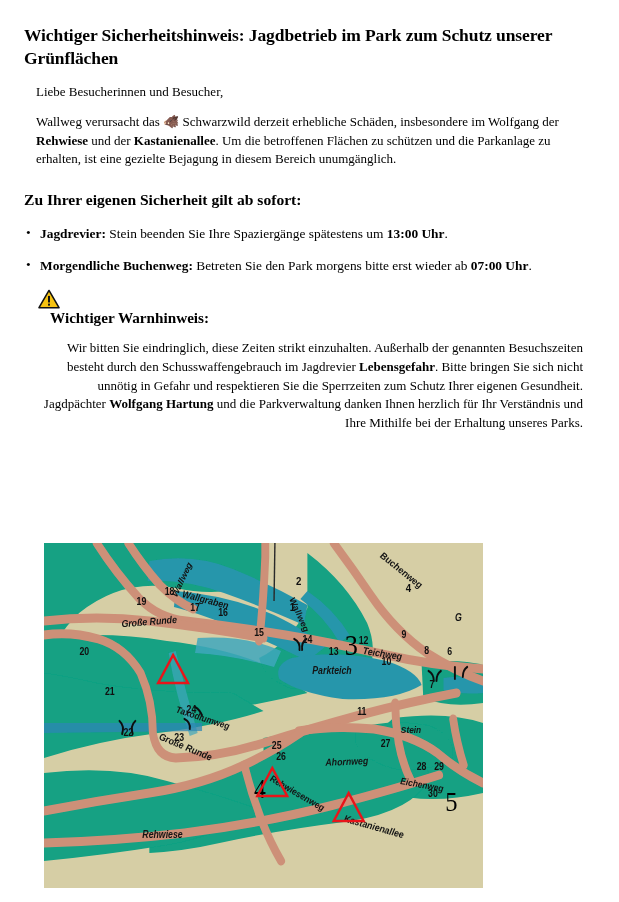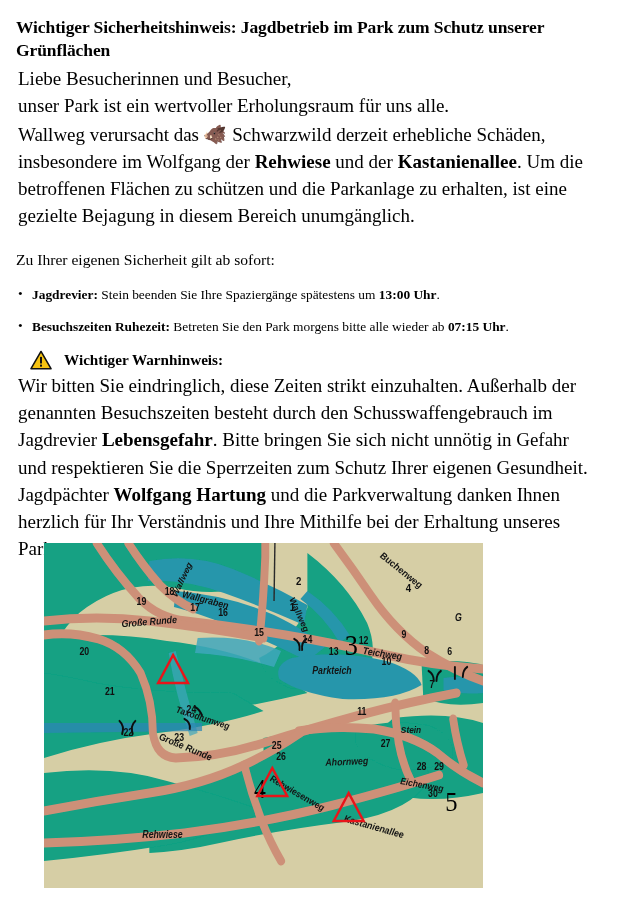--- a/index.html
+++ b/index.html
@@ -4,42 +4,42 @@
 <title>Wichtiger Sicherheitshinweis</title>
 <style>
   html,body{margin:0;padding:0;}
   body{
     width:619px;height:902px;
     background:#ffffff;
     font-family:"Liberation Serif","DejaVu Serif",serif;
     color:#000000;
     overflow:hidden;
   }
-  .page{position:relative;width:619px;height:902px;padding:0;box-sizing:border-box;}
+  .page{position:relative;width:619px;height:902px;padding:8px;box-sizing:border-box;}
   .inner{padding:12px 16px 0 16px;}
 
   h1.doc-title{
     font-size:17.5px;
     font-weight:bold;
     line-height:1.33;
     margin:4px 0 0 0;
     letter-spacing:-0.1px;
   }
 
   p.para{
-    font-size:19px;
+    font-size:13px;
     line-height:1.43;
-    margin:2px;
+    margin:12px;
   }
   .salutation{margin-top:26px;}
   .para-main{margin-top:17px;}
 
   h2.section{
     font-size:15.6px;
-    font-weight:normal;
+    font-weight:bold;
     margin:21px 0 0 0;
     line-height:1.3;
   }
 
   ul.rules{
     list-style:none;
     margin:14px 0 0 0;
     padding:0;
   }
   ul.rules li{
@@ -50,62 +50,62 @@
     margin-bottom:13px;
   }
   ul.rules li .bullet{
     position:absolute;left:2px;top:-1px;
     font-size:13.4px;
   }
   b,strong{font-weight:bold;}
 
   .warn-head{
     display:flex;
-    align-items:center;
+    align-items:flex-start;
     margin-top:14px;
     padding-left:14px;
+    flex-direction:column;
   }
   .warn-head .tri{width:22px;height:20px;display:block;}
   .warn-head .warn-label{
     font-size:15.2px;font-weight:bold;margin-left:12px;
   }
 
-  .para-warn{margin-top:17px;}
+  .para-warn{margin-top:17px;text-align:right;}
 
   .map-wrap{
     position:absolute;
     left:44px;top:543px;
     width:439px;height:345px;
     overflow:hidden;
   }
   .map-wrap svg{display:block;width:439px;height:345px;}
 </style>
 </head>
 <body>
 
 <div class="page">
   <div class="inner">
 
     <h1 class="doc-title">Wichtiger Sicherheitshinweis: Jagdbetrieb im Park zum Schutz unserer Grünflächen</h1>
 
     <p class="para salutation">
       <span>Liebe Besucherinnen und Besucher,</span><br>
-      <span>unser Park ist ein wertvoller Erholungsraum für uns alle.</span>
     </p>
 
     <p class="para para-main"><span>Wallweg verursacht das </span><span>🐗</span><span> Schwarzwild derzeit erhebliche Schäden, insbesondere im Wolfgang der </span><b>Rehwiese</b><span> und der </span><b>Kastanienallee</b><span>. Um die betroffenen Flächen zu schützen und die Parkanlage zu erhalten, ist eine gezielte Bejagung in diesem Bereich unumgänglich.</span></p>
 
     <h2 class="section">Zu Ihrer eigenen Sicherheit gilt ab sofort:</h2>
 
     <ul class="rules">
       <li>
         <span class="bullet">•</span><b>Jagdrevier:</b><span> Stein beenden Sie Ihre Spaziergänge spätestens um </span><b>13:00 Uhr</b><span>.</span>
       </li>
       <li>
-        <span class="bullet">•</span><b>Besuchszeiten Ruhezeit:</b><span> Betreten Sie den Park morgens bitte alle wieder ab </span><b>07:15 Uhr</b><span>.</span>
+        <span class="bullet">•</span><b>Morgendliche Buchenweg:</b><span> Betreten Sie den Park morgens bitte erst wieder ab </span><b>07:00 Uhr</b><span>.</span>
       </li>
     </ul>
 
     <div class="warn-head">
       <svg class="tri" viewBox="0 0 24 22" aria-hidden="true">
         <path d="M12 1.6 L23 20.6 L1 20.6 Z" fill="#F5C211" stroke="#111111" stroke-width="1.7" stroke-linejoin="round"></path>
         <rect x="10.9" y="7.6" width="2.2" height="7.2" fill="#111111"></rect>
         <rect x="10.9" y="16.1" width="2.2" height="2.2" fill="#111111"></rect>
       </svg>
       <span class="warn-label">Wichtiger Warnhinweis:</span>

